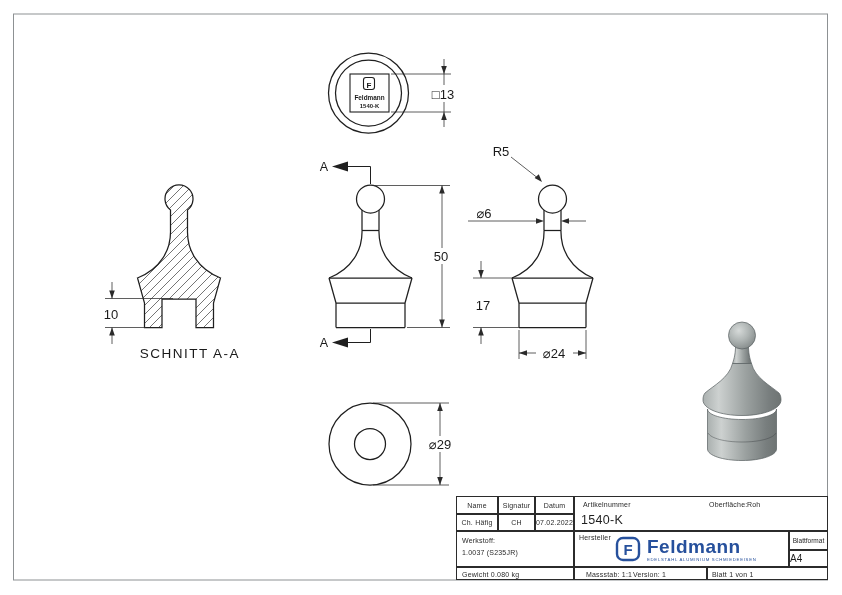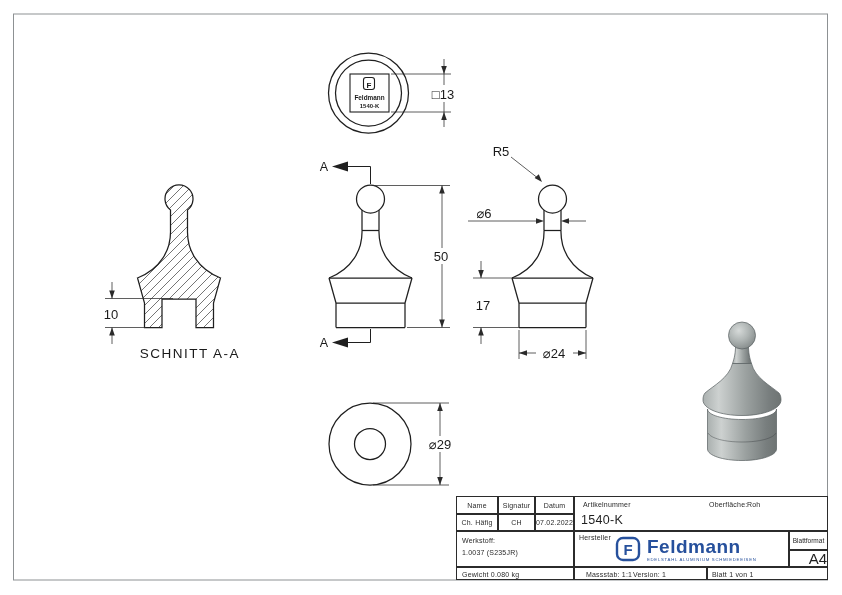--- a/index.html
+++ b/index.html
@@ -12,21 +12,21 @@
   .cutltr{font-size:12.5px;}
   
   #tblock{position:absolute;left:456px;top:496px;width:372px;height:84px;font-size:7px;}
   .cell{position:absolute;border:0.8px solid #2b2b2b;box-sizing:border-box;background:#fff;}
   .lbl{position:absolute;color:#2a2a2a;font-size:7px;letter-spacing:0.2px;white-space:nowrap;}
   .val-big{position:absolute;font-size:12.5px;letter-spacing:0.3px;white-space:nowrap;}
   .brandwrap{position:absolute;left:40px;top:4px;display:flex;align-items:center;gap:6px;}
   .brandcol{display:flex;flex-direction:column;}
   .brandname{color:#26509c;font-size:19px;font-weight:600;letter-spacing:0.5px;line-height:19px;}
   .brandtag{color:#26509c;font-size:4.3px;letter-spacing:0.7px;margin-top:1px;white-space:nowrap;}
-  .fmt-a4{font-size:15px;text-align:right;line-height:15px;}
+  .fmt-a4{font-size:10px;text-align:left;line-height:15px;}
   .fmt-lbl{font-size:6.5px;text-align:center;line-height:17px;}
   .ctr{text-align:center;}
 </style>
 </head>
 <body>
 
 <div id="page">
 
 <svg id="drawing-svg" width="842" height="595" viewBox="0 0 842 595">
   <defs>

